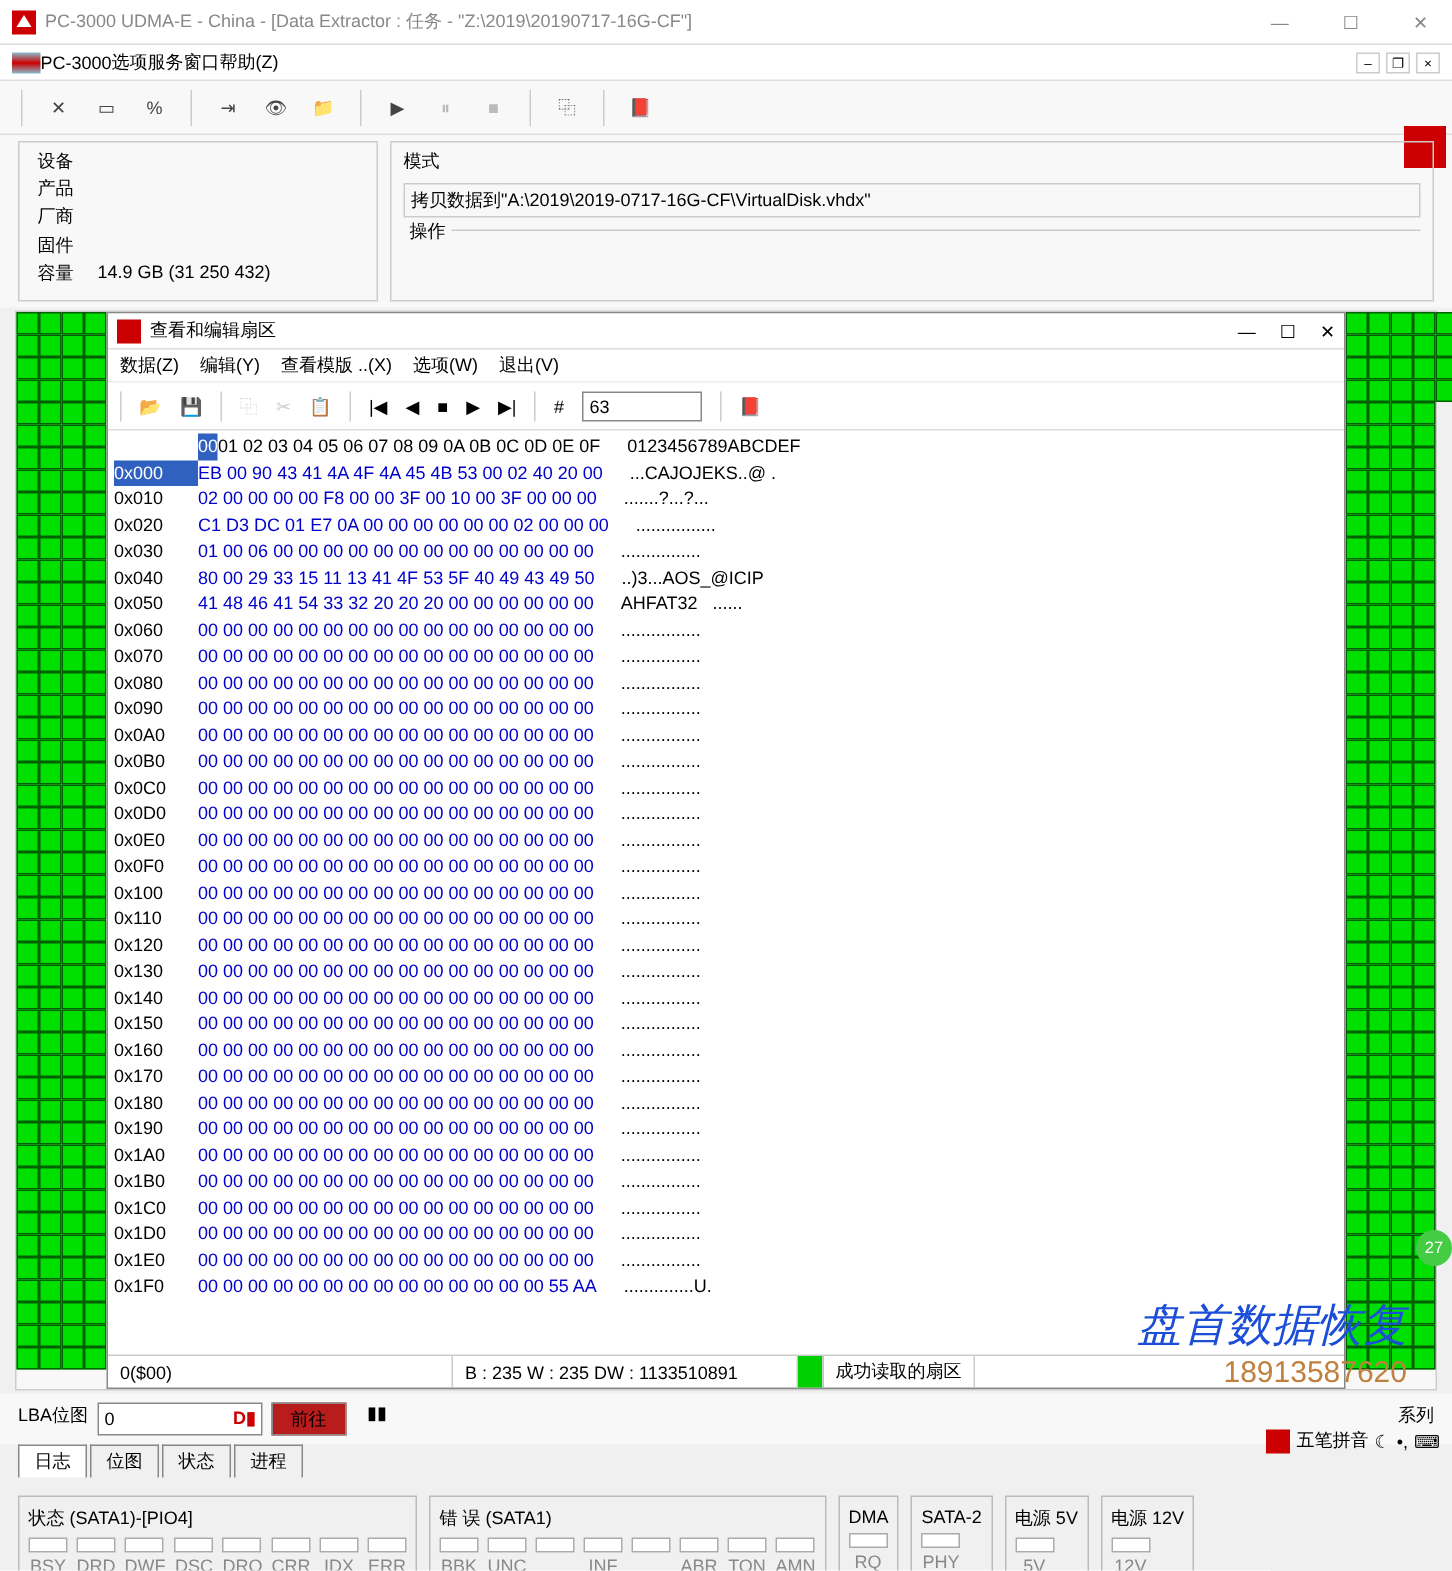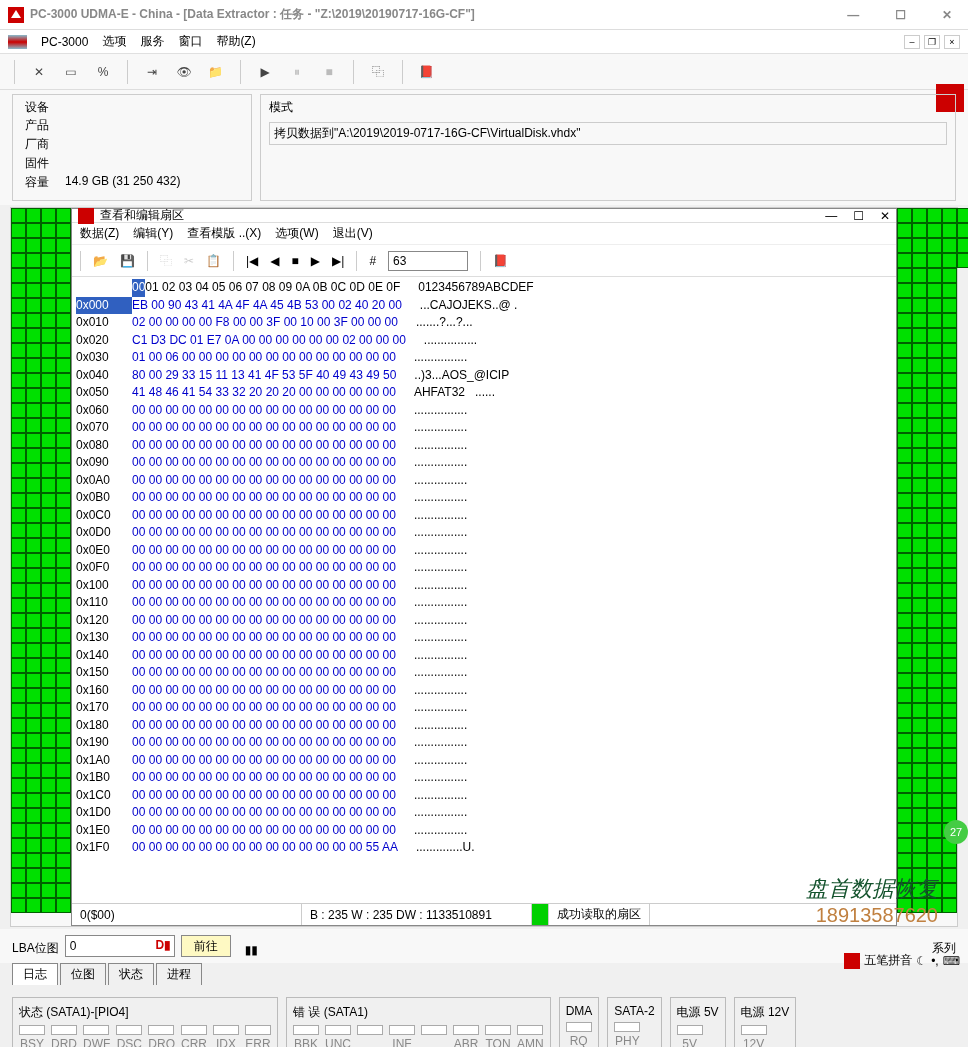--- a/index.html
+++ b/index.html
@@ -1,25 +1,25 @@
 <!DOCTYPE html>
 <html><head>
 <meta charset="utf-8">
 <style>
 * { margin: 0; padding: 0; box-sizing: border-box; font-family: "Microsoft YaHei", "SimSun", Arial, sans-serif; font-size: 12px; }
 body { background: #f0f0f0; width: 968px; height: 1047px; overflow: hidden; position: relative; }
 
-.titlebar { height: 30px; background: #fff; display: flex; align-items: center; padding: 0 8px; border-bottom: 1px solid #ddd; font-weight: bold; }
+.titlebar { height: 30px; background: #fff; display: flex; align-items: center; padding: 0 8px; border-bottom: 1px solid #ddd; }
 .titlebar .icon { width: 16px; height: 16px; background: #c00; margin-right: 6px; position: relative; }
 .titlebar .icon::after { content: ""; position: absolute; top: 3px; left: 3px; width: 0; height: 0; border-left: 5px solid transparent; border-right: 5px solid transparent; border-bottom: 8px solid #fff; }
 .titlebar .title { color: #888; flex: 1; }
 .titlebar .win-controls { display: flex; gap: 20px; color: #888; }
 .titlebar .win-controls span { cursor: pointer; padding: 0 8px; }
 
-.menubar { height: 24px; background: #fff; display: flex; align-items: center; padding: 0 8px; gap: 14px; border-bottom: 1px solid #e0e0e0; }
+.menubar { height: 24px; background: #fff; display: flex; align-items: center; padding: 0 8px; gap: 0; border-bottom: 1px solid #e0e0e0; }
 .menubar .menu-icon { width: 19px; height: 14px; background: linear-gradient(to bottom, #8bc 0%, #c00 50%, #8bc 100%); }
 .menubar span { cursor: pointer; }
 .mdi-controls { margin-left: auto; display: flex; gap: 4px; }
 .mdi-btn { width: 16px; height: 14px; border: 1px solid #ccc; font-size: 9px; text-align: center; line-height: 12px; cursor: pointer; }
 
 .toolbar { height: 36px; background: #f8f8f8; border-bottom: 1px solid #ddd; display: flex; align-items: center; padding: 0 10px; gap: 8px; }
 .toolbar .sep { width: 1px; height: 24px; background: #ccc; margin: 0 4px; }
 .toolbar .tbtn { width: 24px; height: 24px; display: flex; align-items: center; justify-content: center; cursor: pointer; color: #444; }
 
 .info-panel { display: flex; padding: 4px 12px; gap: 8px; background: #f8f8f8; }
@@ -30,21 +30,21 @@
 .info-label { width: 40px; font-family: Liberation Serif, serif; }
 
 .main-area { position: relative; height: 720px; background: #f8f8f8; border: 1px solid #ccc; margin: 2px 10px; }
 
 .green-grid { position: absolute; top: 0; bottom: 0; display: flex; flex-direction: column; flex-wrap: wrap; }
 .green-grid.left { left: 0; width: 60px; }
 .green-grid.right { right: 0; width: 60px; }
 .green-cell { width: 15px; height: 15px; background: #00e000; border: 1px solid #006000; }
 
 .hex-window { position: absolute; left: 60px; right: 60px; top: 0; bottom: 0; background: #fff; border: 1px solid #888; display: flex; flex-direction: column; }
-.hex-titlebar { height: 14px; background: #fff; display: flex; align-items: center; padding: 0 6px; border-bottom: 1px solid #ddd; }
+.hex-titlebar { height: 24px; background: #fff; display: flex; align-items: center; padding: 0 6px; border-bottom: 1px solid #ddd; }
 .hex-titlebar .icon { width: 16px; height: 16px; background: #c00; margin-right: 6px; }
 .hex-titlebar .title { flex: 1; }
 .hex-titlebar .win-controls { display: flex; gap: 16px; }
 
 .hex-menubar { height: 22px; display: flex; align-items: center; padding: 0 8px; gap: 14px; border-bottom: 1px solid #eee; }
 .hex-toolbar { height: 32px; display: flex; align-items: center; padding: 0 8px; gap: 12px; border-bottom: 1px solid #ddd; }
 .hex-toolbar .sep { width: 1px; height: 20px; background: #ccc; }
 .hex-toolbar input { width: 80px; height: 20px; border: 1px solid #888; padding: 0 4px; }
 
 .hex-view { flex: 1; overflow: hidden; font-family: "Courier New", monospace; font-size: 13px; padding: 2px 4px; line-height: 17.5px; white-space: pre; }
@@ -52,40 +52,40 @@
 .hex-row { display: flex; }
 .hex-offset { width: 56px; color: #000; }
 .hex-offset.sel { background: #3060c0; color: #fff; }
 .hex-bytes { color: #0000cc; }
 .hex-bytes .bb { color: #0000cc; }
 .hex-ascii { color: #000; margin-left: 18px; }
 
 .hex-status { height: 22px; border-top: 1px solid #ccc; display: flex; align-items: center; font-size: 11px; }
 .hex-status .cell { border-right: 1px solid #ccc; padding: 0 8px; height: 100%; display: flex; align-items: center; }
 
-.lba-bar { display: flex; align-items: flex-end; gap: 6px; padding: 6px 12px; background: #f8f8f8; }
+.lba-bar { display: flex; align-items: flex-start; gap: 6px; padding: 6px 12px; background: #f8f8f8; }
 .lba-bar input { width: 110px; height: 22px; border: 1px solid #888; padding: 0 4px; }
-.lba-bar button { height: 22px; padding: 0 12px; border: 1px solid #888; background: #fef9c3; cursor: pointer; }
+.lba-bar button { height: 22px; padding: 0 12px; border: 1px solid #888; background: #b91c1c; cursor: pointer; }
 .lba-red { color: #c00; font-weight: bold; }
 
 .tabs { display: flex; gap: 2px; padding: 0 12px; }
 .tabs .tab { border: 1px solid #888; border-bottom: none; padding: 2px 10px; background: #f0f0f0; cursor: pointer; }
 .tabs .tab.active { background: #fff; }
 
 .status-panels { display: flex; gap: 8px; padding: 4px 12px; margin-top: 8px; }
 .status-group { border: 1px solid #bbb; padding: 6px; position: relative; }
 .status-items { display: flex; gap: 6px; margin-top: 4px; }
 .status-item { text-align: center; font-size: 12px; color: #888; }
 .status-box { width: 26px; height: 10px; border: 1px solid #aaa; background: #fff; margin-bottom: 2px; }
 
 .side-icon { position: absolute; right: 4px; top: 84px; width: 28px; height: 28px; background: #c00; }
 .badge-27 { position: absolute; right: 0; top: 820px; width: 24px; height: 24px; border-radius: 50%; background: #4c4; color: #fff; display: flex; align-items: center; justify-content: center; font-size: 11px; }
 
 .watermark { position: absolute; right: 30px; bottom: 120px; text-align: right; }
-.watermark .line1 { font-size: 22px; color: #14532d; font-style: italic; }
+.watermark .line1 { font-size: 30px; color: #1d4ed8; font-style: italic; }
 .watermark .line2 { font-size: 20px; color: #c08040; }
 
 .ime-bar { position: absolute; right: 8px; bottom: 78px; display: flex; align-items: center; gap: 4px; font-size: 12px; }
 .ime-icon { width: 16px; height: 16px; background: #c00; }
 </style>
 </head>
 <body>
 
 <div class="titlebar">
   <div class="icon"></div>
@@ -147,20 +147,23 @@
     <div class="info-row">
         <div class="info-label">容量</div>
         <div>14.9 GB (31 250 432)</div>
       </div>
   </div>
   <div class="info-group info-right">
     <div class="legend">模式</div>
     <div class="info-row" style="border:1px solid #ccc;padding:2px 4px;margin-top:6px">
         <div>拷贝数据到"A:\2019\2019-0717-16G-CF\VirtualDisk.vhdx"</div>
       </div>
+    <div style="margin-top:8px; position:relative; border-top:1px solid #ccc; padding-top:8px">
+      <div style="position:absolute;top:-8px;left:0;background:#f8f8f8;padding:0 4px">操作</div>
+    </div>
   </div>
 </div>
 
 <div class="main-area">
   <div class="green-grid left" id="grid-left">
       <div class="green-cell"></div>
       <div class="green-cell"></div>
       <div class="green-cell"></div>
       <div class="green-cell"></div>
       <div class="green-cell"></div>

